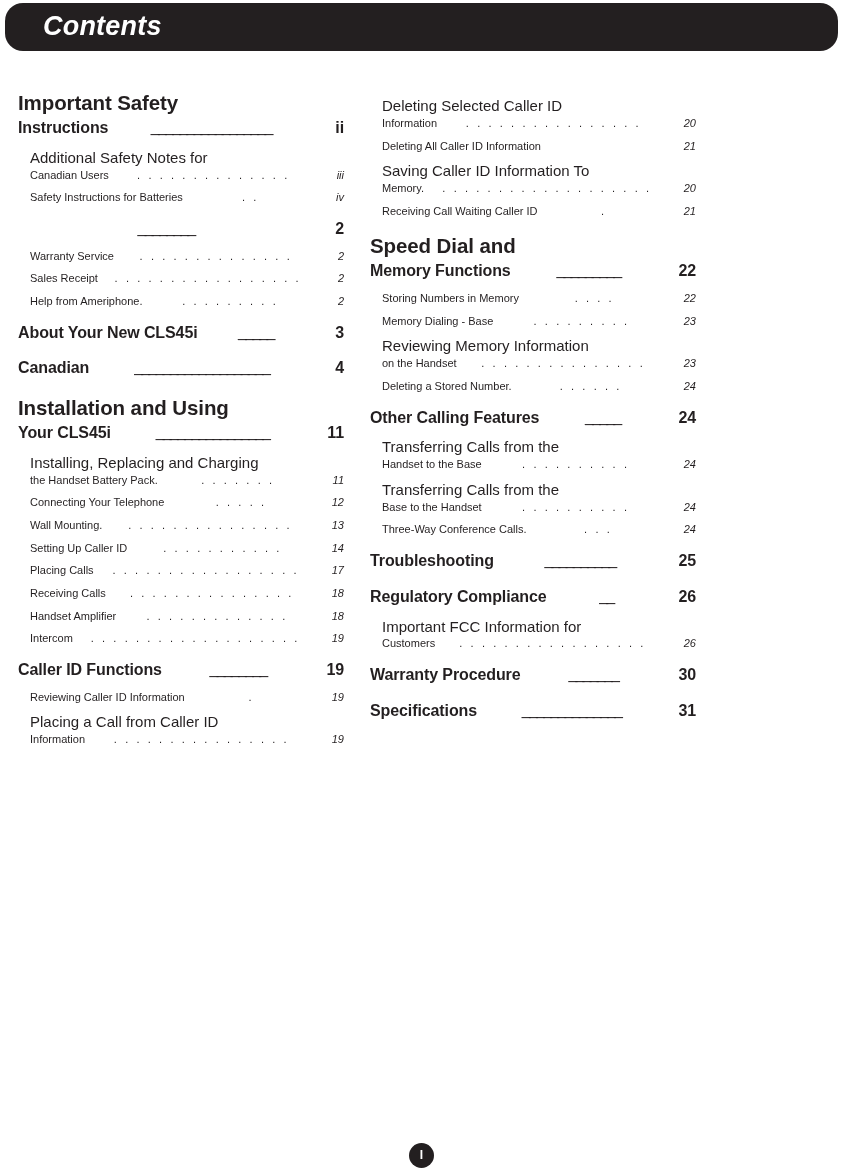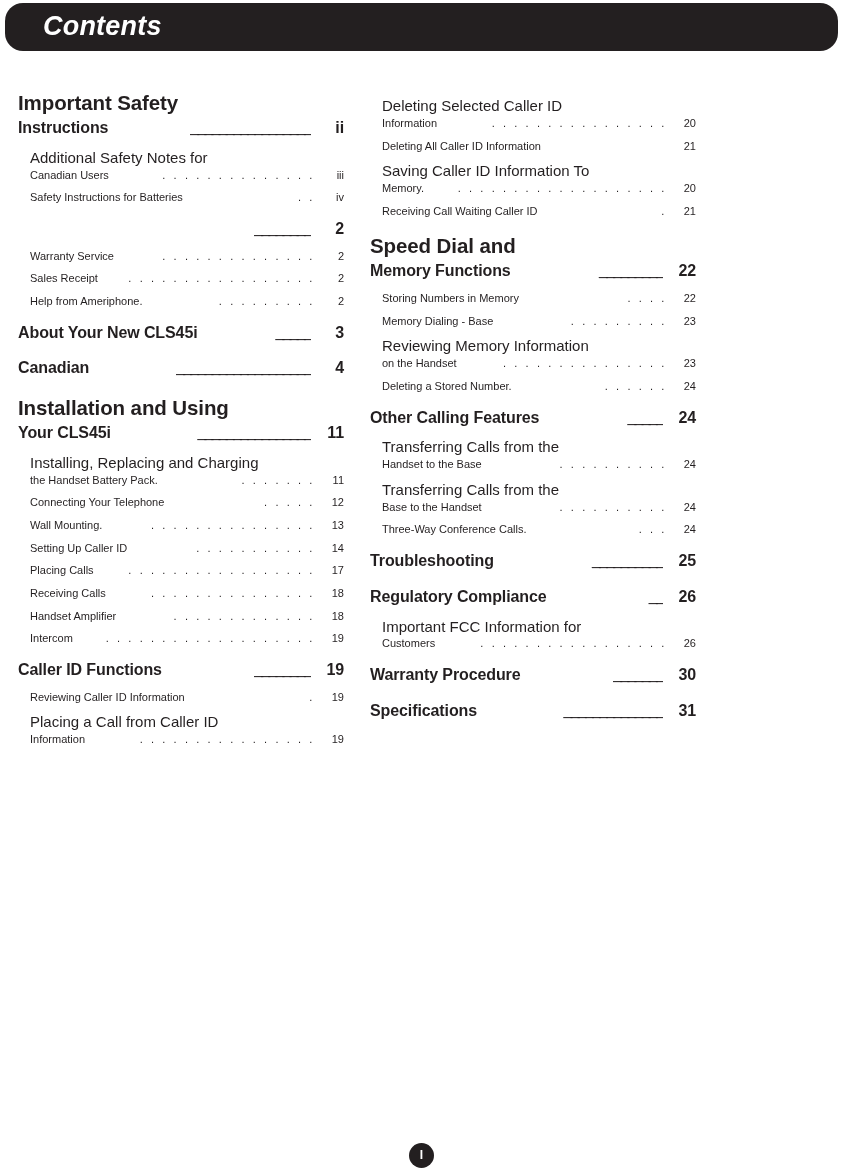--- a/index.html
+++ b/index.html
@@ -65,35 +65,35 @@
   }
   .entry-text {
     flex: 0 1 auto;
     white-space: pre-wrap;
   }
   .leader {
     flex: 1 1 auto;
     min-width: 6px;
     overflow: hidden;
     white-space: nowrap;
-    text-align: right;
+    text-align: center;
     margin: 0 3px 0 3px;
   }
   .pageno {
     flex: 0 0 auto;
     text-align: right;
     white-space: nowrap;
   }
 
   
   .sub-block { margin-top: 8px; padding-left: 12px; }
   .sub-block .entry { font-size: 11px; line-height: 1.33; }
   .sub-block .first-line { font-size: 15px; line-height: 1.33; }
   .sub-block .leader { letter-spacing: 2.6px; }
-  .sub-block .pageno { min-width: 26px; }
+  .sub-block .pageno { min-width: 26px; font-style: italic; }
 
   
   .heading-block { margin-top: 13px; }
   .heading-block:first-child { margin-top: 0; }
   .heading-block .first-line {
     font-size: 20.5px; font-weight: bold; line-height: 1.42; letter-spacing: -0.1px;
   }
   .heading-block .entry {
     font-size: 16px; font-weight: bold; line-height: 1.42; letter-spacing: -0.1px;
   }

